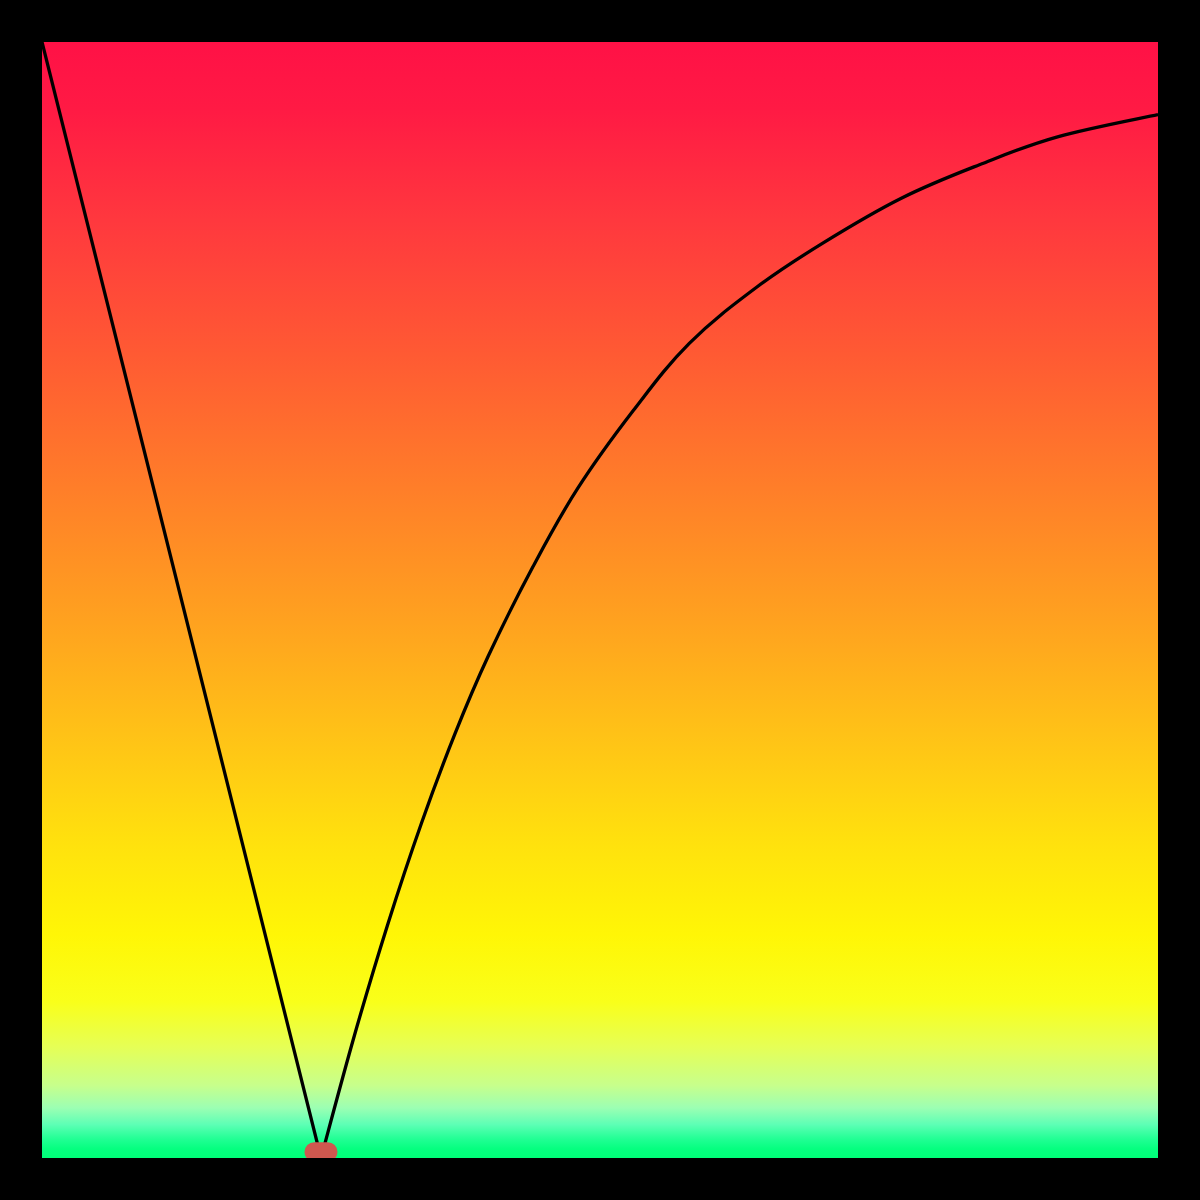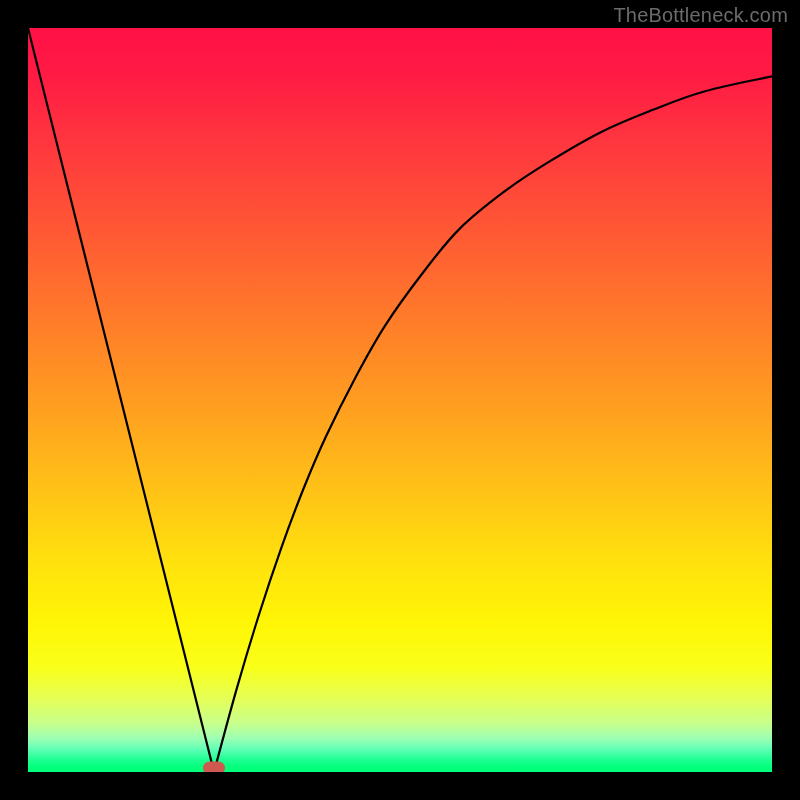--- a/index.html
+++ b/index.html
@@ -71,21 +71,20 @@
     height: 13px;
     border-radius: 9px;
     background: #cf584f;
     transform: translate(-50%, -50%);
   }
 </style>
 </head>
 <body>
 
 <div class="frame">
-  <div class="watermark">TheBottleneck.com</div>
 
   <div class="plot-area">
     <div class="gradient"></div>
     <svg class="curve" viewBox="0 0 744 744" preserveAspectRatio="none">
       <path id="curve-path" fill="none" stroke="#000" stroke-width="2.2" stroke-linejoin="round" d="M 0 0 L 186 744 L 186 744 C 190.01760000000002 729.2687999999999, 200.28480000000002 690.2832, 208.32000000000002 662.16 C 216.35520000000002 634.0368, 222.60479999999998 613.2048, 230.64 587.76 C 238.6752 562.3152, 244.9248 543.5663999999999, 252.96 520.8 C 260.9952 498.0336, 267.24479999999994 481.36799999999994, 275.28 461.28 C 283.3152 441.192, 288.22560000000004 429.288, 297.6 409.2 C 306.9744 389.11199999999997, 316.6464 369.76800000000003, 327.36 349.68 C 338.0736 329.592, 345.0672 316.34880000000004, 357.12 297.6 C 369.1728 278.8512, 380.928 262.9296, 394.32 245.51999999999998 C 407.712 228.11039999999997, 416.7888 215.6112, 431.52 200.88 C 446.2512 186.1488, 460.0896 175.73279999999994, 476.16 163.67999999999995 C 492.23040000000003 151.62719999999996, 503.39039999999994 144.63360000000006, 520.8 133.92000000000007 C 538.2095999999999 123.20640000000007, 554.1312 113.53439999999998, 572.88 104.15999999999997 C 591.6288 94.78559999999996, 606.2112 89.20560000000002, 624.9599999999999 81.84000000000003 C 643.7087999999999 74.47440000000005, 655.6128000000001 69.26640000000002, 677.0400000000001 63.24000000000001 C 698.4672 57.21360000000001, 731.9472000000001 51.03840000000001, 744 48.360000000000014"></path>
     </svg>
     <div id="marker" class="marker" style="left: 186px; top: 740px;"></div>
   </div>
 </div>
 

